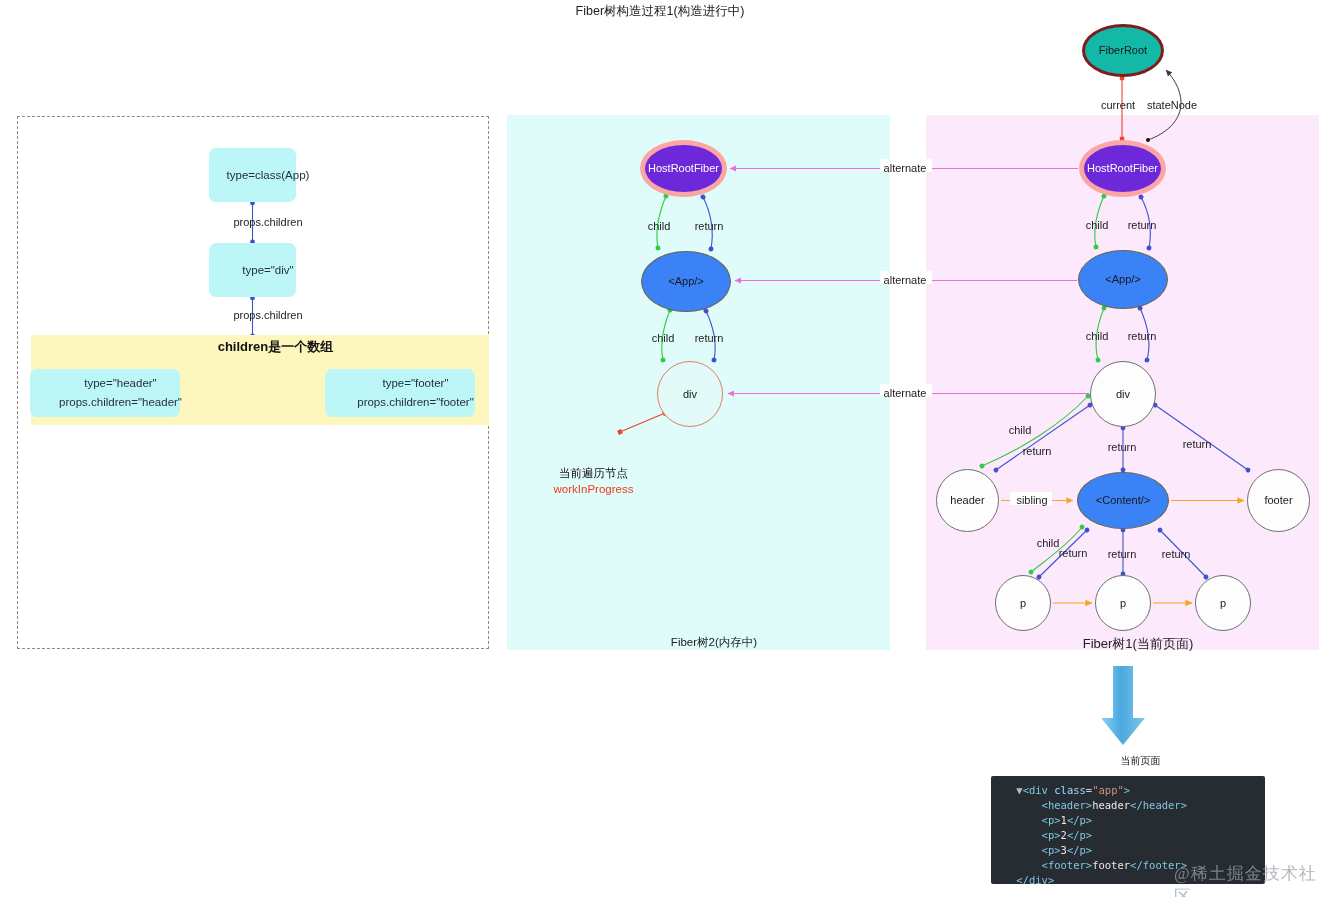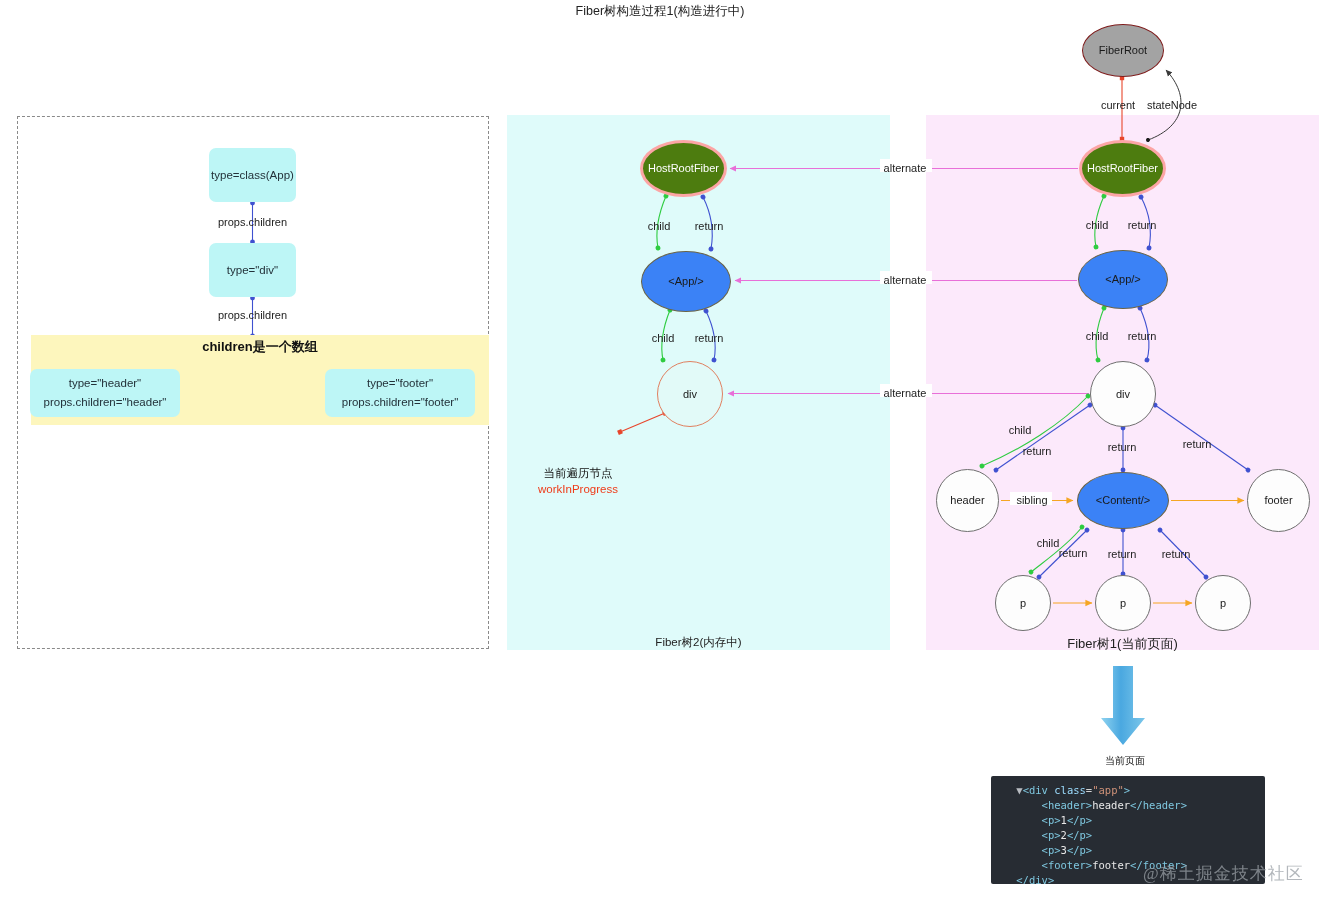--- a/index.html
+++ b/index.html
@@ -4,21 +4,21 @@
 <style>
   * { box-sizing: border-box; }
   html, body { margin:0; padding:0; }
   body {
     width:1320px; height:897px; position:relative;
     background:#ffffff; overflow:hidden;
     font-family:"Liberation Sans","DejaVu Sans",sans-serif;
     color:#222;
   }
   #stage { position:absolute; inset:0; }
-  .abs { position:absolute; }
+  .abs { position:absolute;padding-left:31px; }
 
   
   #page-title {
     position:absolute; left:0; top:3px; width:1320px;
     text-align:center; font-size:12.5px; color:#222;
   }
 
   
   svg#edges { position:absolute; left:0; top:0; width:1320px; height:897px; pointer-events:none; }
   .elabel { font-size:11px; fill:#222; font-family:"Liberation Sans",sans-serif; }
@@ -73,25 +73,25 @@
   #panel-current-label {
     left:926px; top:635px; width:393px; text-align:center;
     font-size:13px; color:#222;
   }
 
   
   .node {
     position:absolute; display:flex; align-items:center; justify-content:center;
     border-radius:50%; font-size:11px; text-align:center; line-height:1.1;
   }
-  .node.green  { background:#4d7c0f; color:#ffffff; border:3px solid #fca5a5; }
+  .node.green  { background:#6d28d9; color:#ffffff; border:5px solid #fca5a5; }
   .node.yellow { background:#3b82f6; color:#1a1a1a; border:1px solid #6b6445; }
   .node.plain  { background:#fdfdfd; color:#1a1a1a; border:1px solid #6f6f6f; }
   .node.salmon { background:#e2faf8; color:#1a1a1a; border:1px solid #e08060; }
-  .node.orange { background:#a3a3a3; color:#1a1a1a; border:1px solid #7f1d1d;text-align:center; }
+  .node.orange { background:#14b8a6; color:#1a1a1a; border:3px solid #7f1d1d;text-align:center; }
 
   
   #m-hrf  { left:640px; top:140px; width:87px; height:57px; }
   #m-app  { left:641px; top:251px; width:90px; height:61px; }
   #m-div  { left:657px; top:361px; width:66px; height:66px; }
 
   
   #r-fiberroot { left:1082px; top:24px;  width:82px; height:53px; }
   #r-hrf   { left:1079px; top:140px; width:87px; height:57px; }
   #r-app   { left:1078px; top:250px; width:90px; height:59px; }

